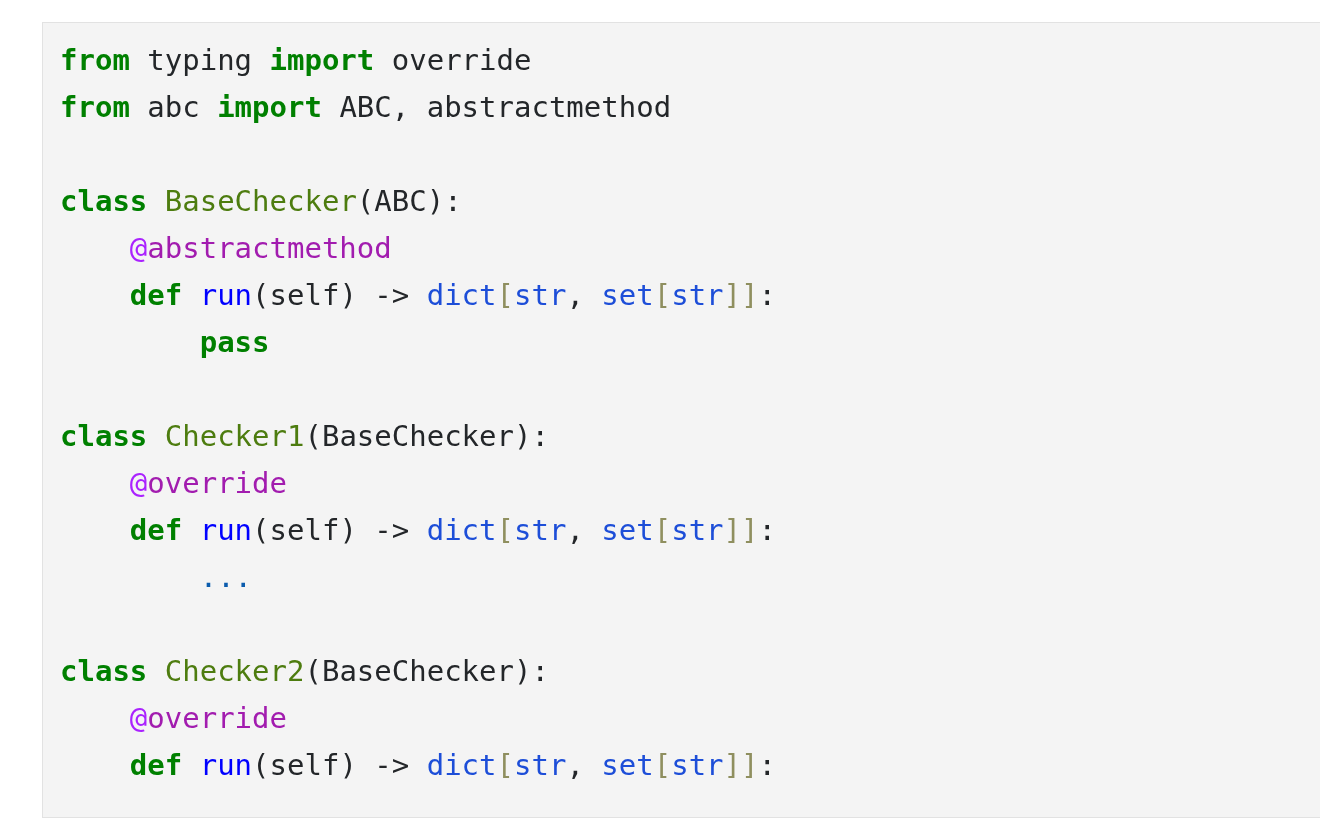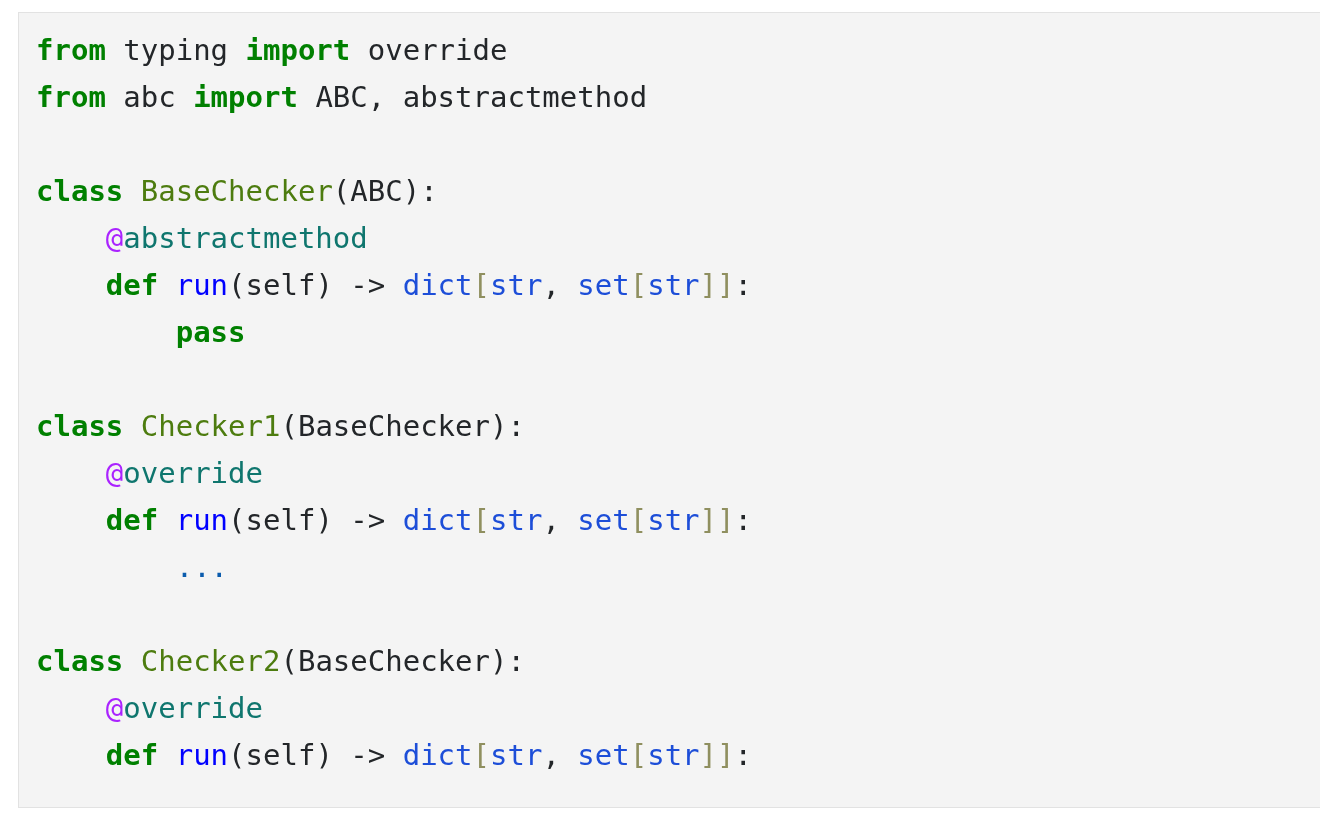--- a/index.html
+++ b/index.html
@@ -12,22 +12,23 @@
     height: 830px;
     font-family: "DejaVu Sans Mono", monospace;
     overflow: hidden;
   }
 
   .page {
     width: 1252px;
     height: 830px;
     box-sizing: border-box;
     background: #ffffff;
-    padding-top: 12px;
+    padding-top: 22px;
     padding-left: 18px;
+    margin-left: 24px;
   }
 
   .codeblock {
     box-sizing: border-box;
     width: 1302px;
     height: 796px;
     background: #f4f4f4;
     border: 1px solid #e2e2e2;
     border-right: none;
     padding: 14px 0 14px 17px;
@@ -46,21 +47,21 @@
     -webkit-font-smoothing: antialiased;
   }
 
   .line { display: block; height: 47px; }
 
   
   .kw   { color: #008000; font-weight: bold; }   
   .cls  { color: #4d7c0f; }                      
   .fn   { color: #0000ff; text-align: right; }                      
   .deco { color: #aa22ff; }                      
-  .decn { color: #0f766e; }                      
+  .decn { color: #a21caf; }                      
   .bi   { color: #1d4ed8; }                      
   .brk  { color: #8f8f5f; }                      
   .txt  { color: #232629; }                      
   .ell  { color: #0b5cad; }                      
 </style>
 </head>
 <body>
 
 <div class="page">
   <div class="codeblock">

